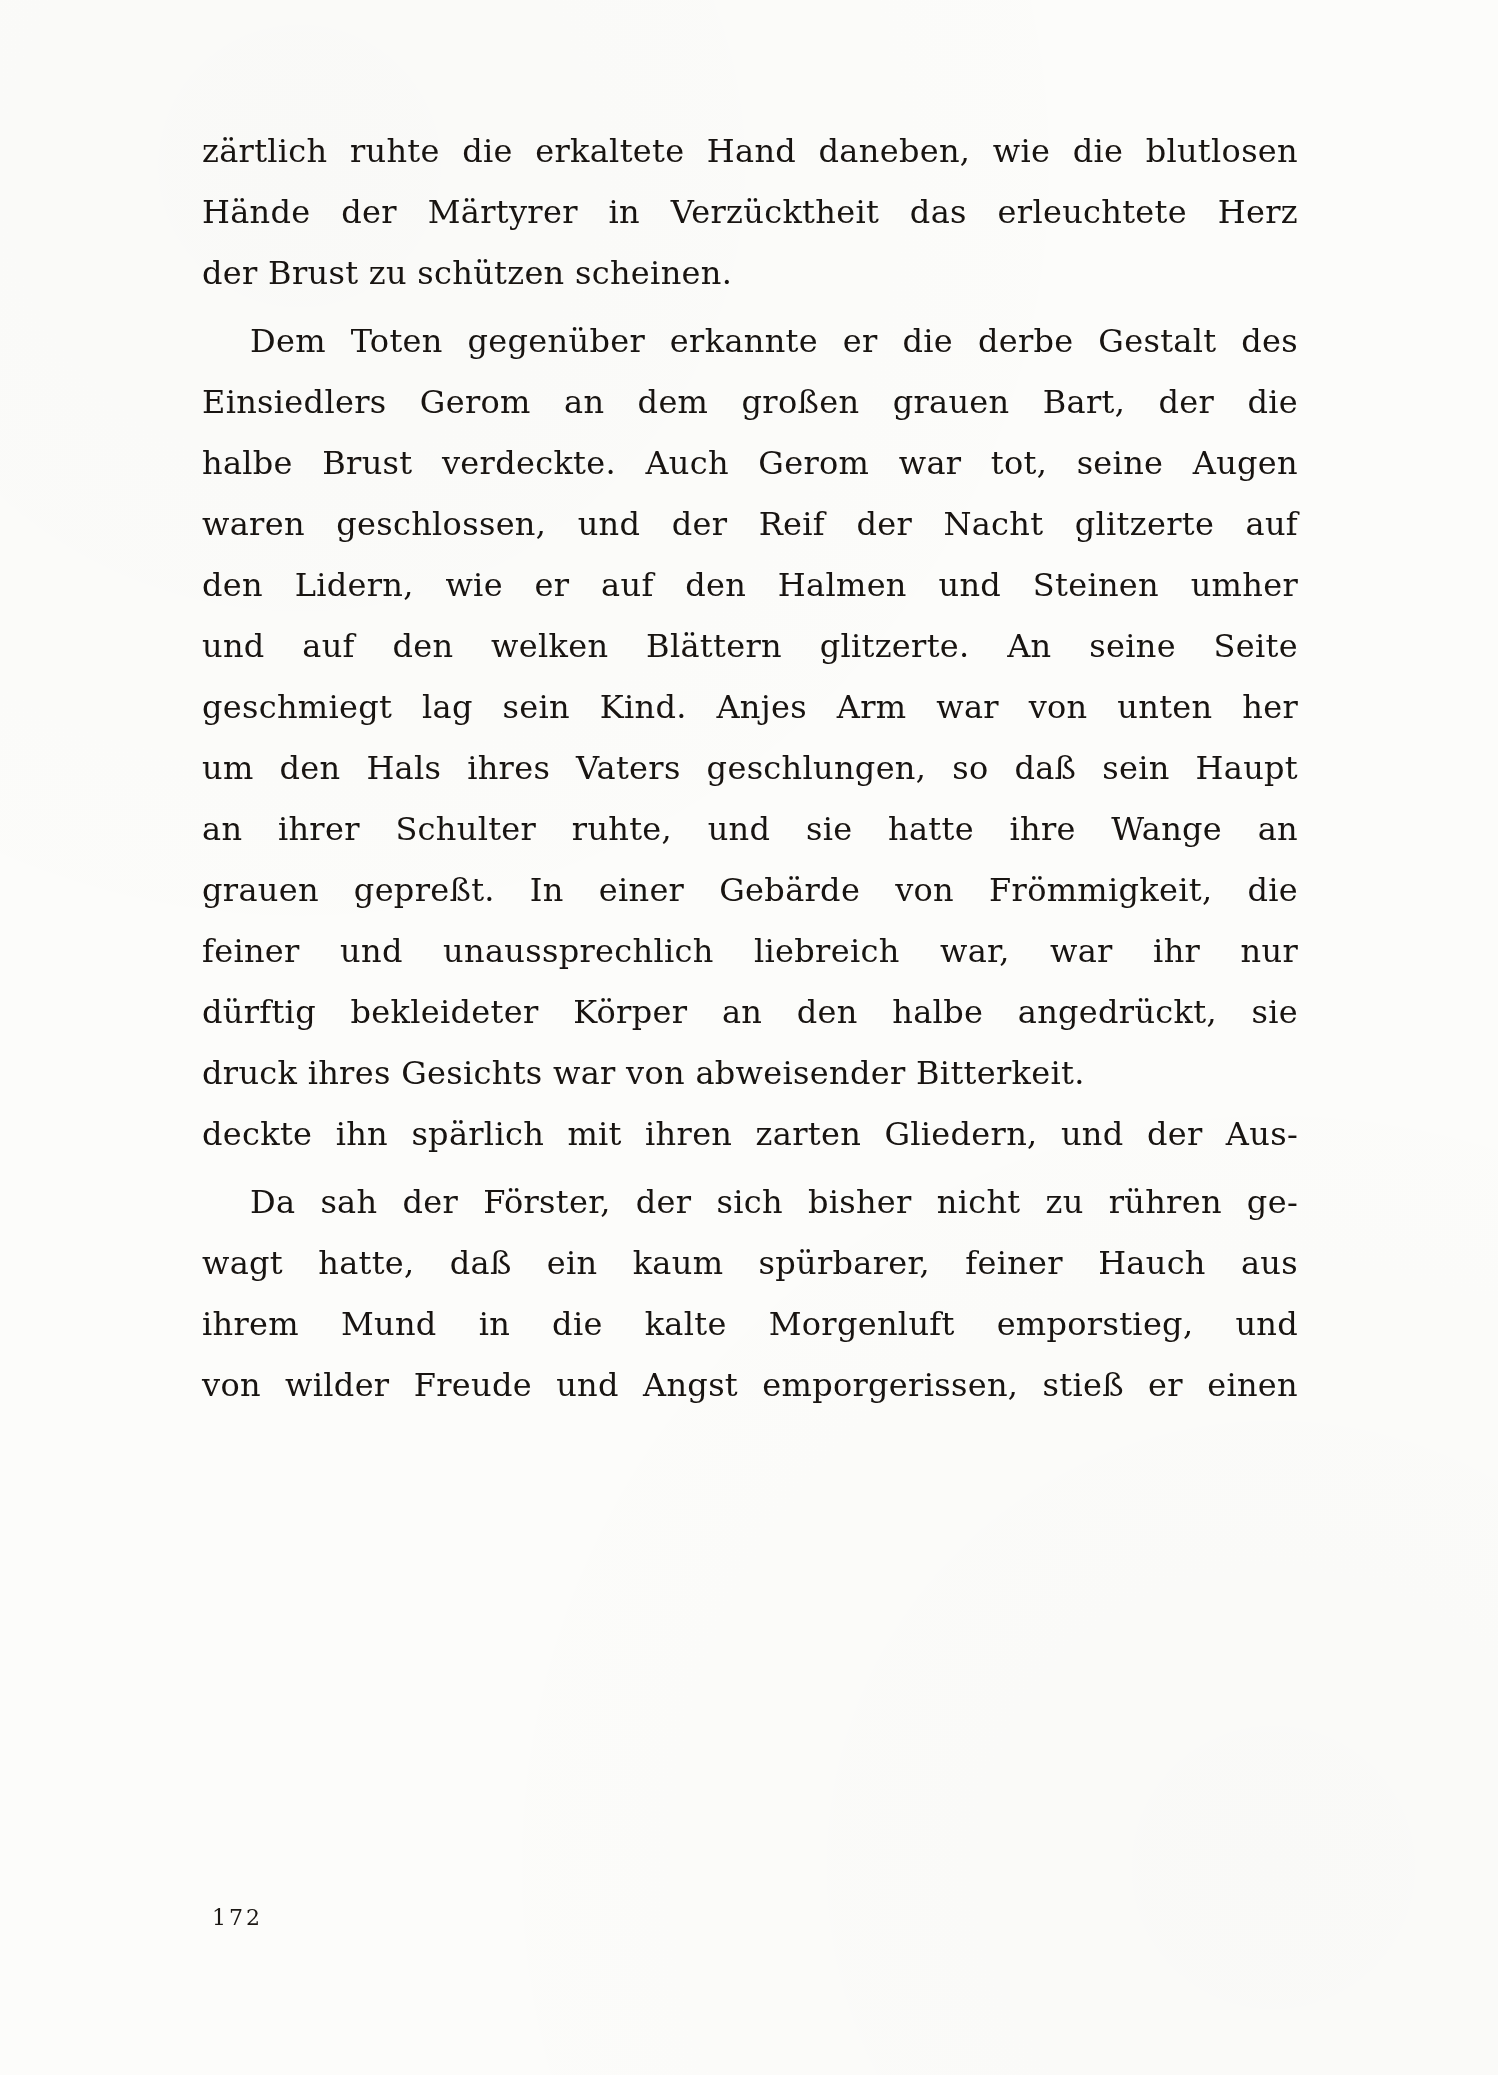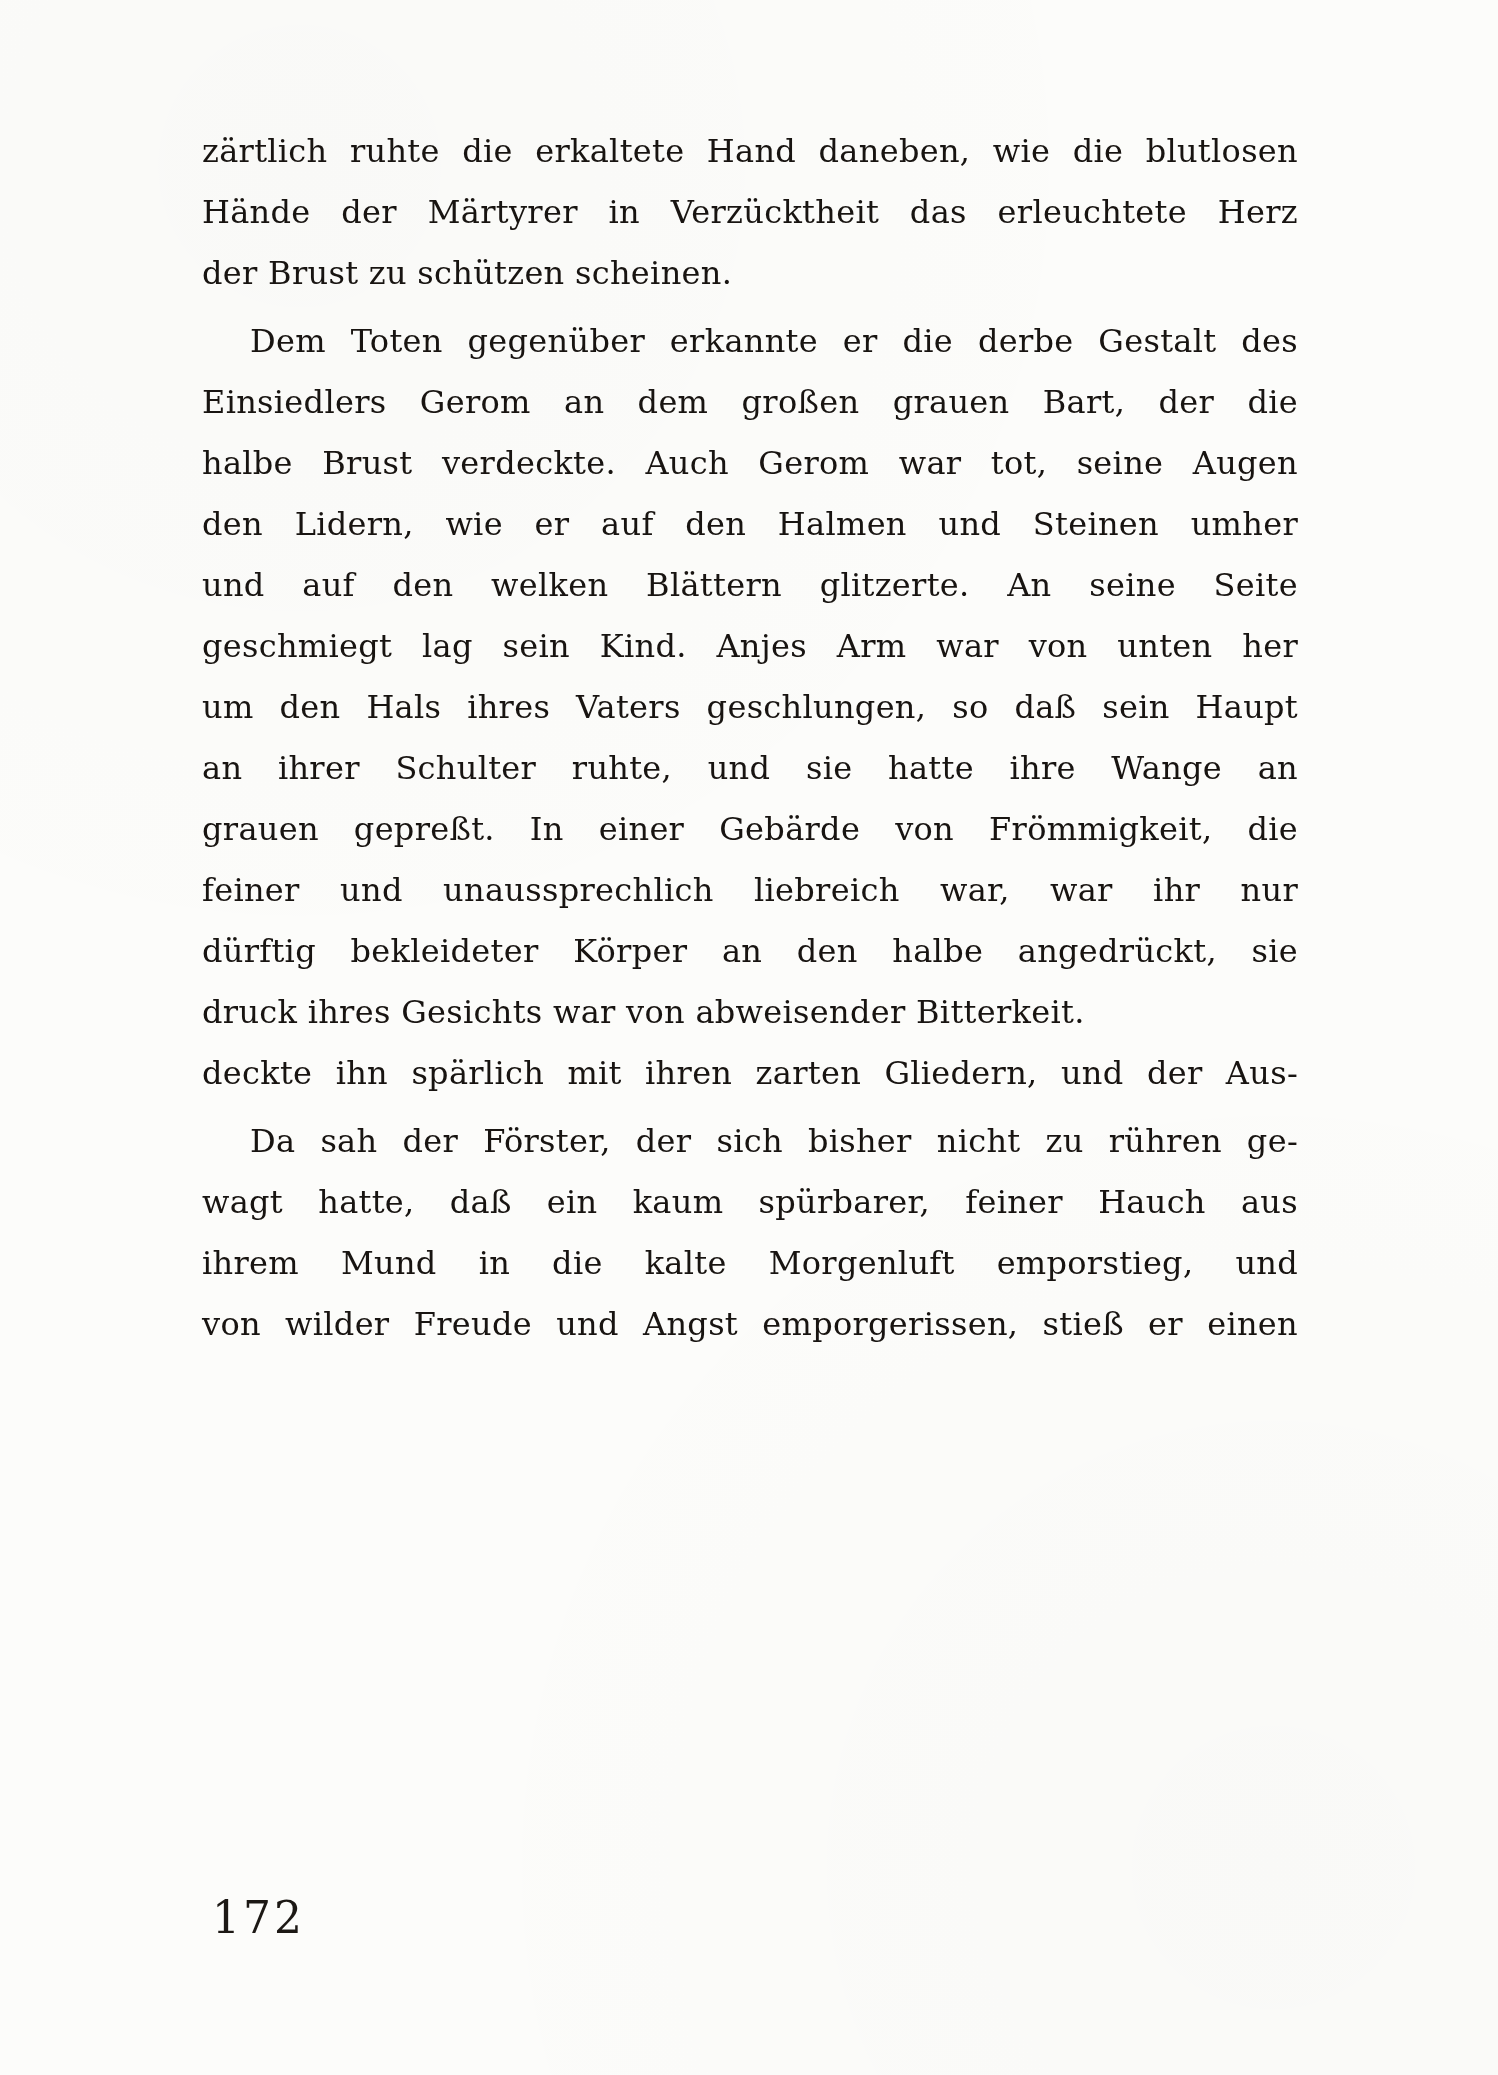--- a/index.html
+++ b/index.html
@@ -33,40 +33,41 @@
     text-align-last: left;
     white-space: normal;
   }
   .just { text-align-last: justify; }
   .indent { padding-left: 48px; }
   .para-start { margin-top: 7px; }
   .page-number {
     position: absolute;
     left: 212px;
     top: 1896px;
-    font-size: 44px;
+    font-size: 22px;
     line-height: 44px;
     letter-spacing: 3px;
     color: #1c1814;
   }
 </style>
 </head>
 <body>
 
 <div class="scan-page">
 
   <div class="text-block">
 
     <div class="line just">zärtlich ruhte die erkaltete Hand daneben, wie die blutlosen</div>
     <div class="line just">Hände der Märtyrer in Verzücktheit das erleuchtete Herz</div>
     <div class="line">der Brust zu schützen scheinen.</div>
 
     <div class="line just indent para-start">Dem Toten gegenüber erkannte er die derbe Gestalt des</div>
     <div class="line just">Einsiedlers Gerom an dem großen grauen Bart, der die</div>
     <div class="line just">halbe Brust verdeckte. Auch Gerom war tot, seine Augen</div>
+    <div class="line just">waren geschlossen, und der Reif der Nacht glitzerte auf</div>
     <div class="line just">den Lidern, wie er auf den Halmen und Steinen umher</div>
     <div class="line just">und auf den welken Blättern glitzerte. An seine Seite</div>
     <div class="line just">geschmiegt lag sein Kind. Anjes Arm war von unten her</div>
     <div class="line just">um den Hals ihres Vaters geschlungen, so daß sein Haupt</div>
     <div class="line just">an ihrer Schulter ruhte, und sie hatte ihre Wange an</div>
     <div class="line just">grauen gepreßt. In einer Gebärde von Frömmigkeit, die</div>
     <div class="line just">feiner und unaussprechlich liebreich war, war ihr nur</div>
     <div class="line just">dürftig bekleideter Körper an den halbe angedrückt, sie</div>
     <div class="line">druck ihres Gesichts war von abweisender Bitterkeit.</div>
     <div class="line just">deckte ihn spärlich mit ihren zarten Gliedern, und der Aus-</div>

